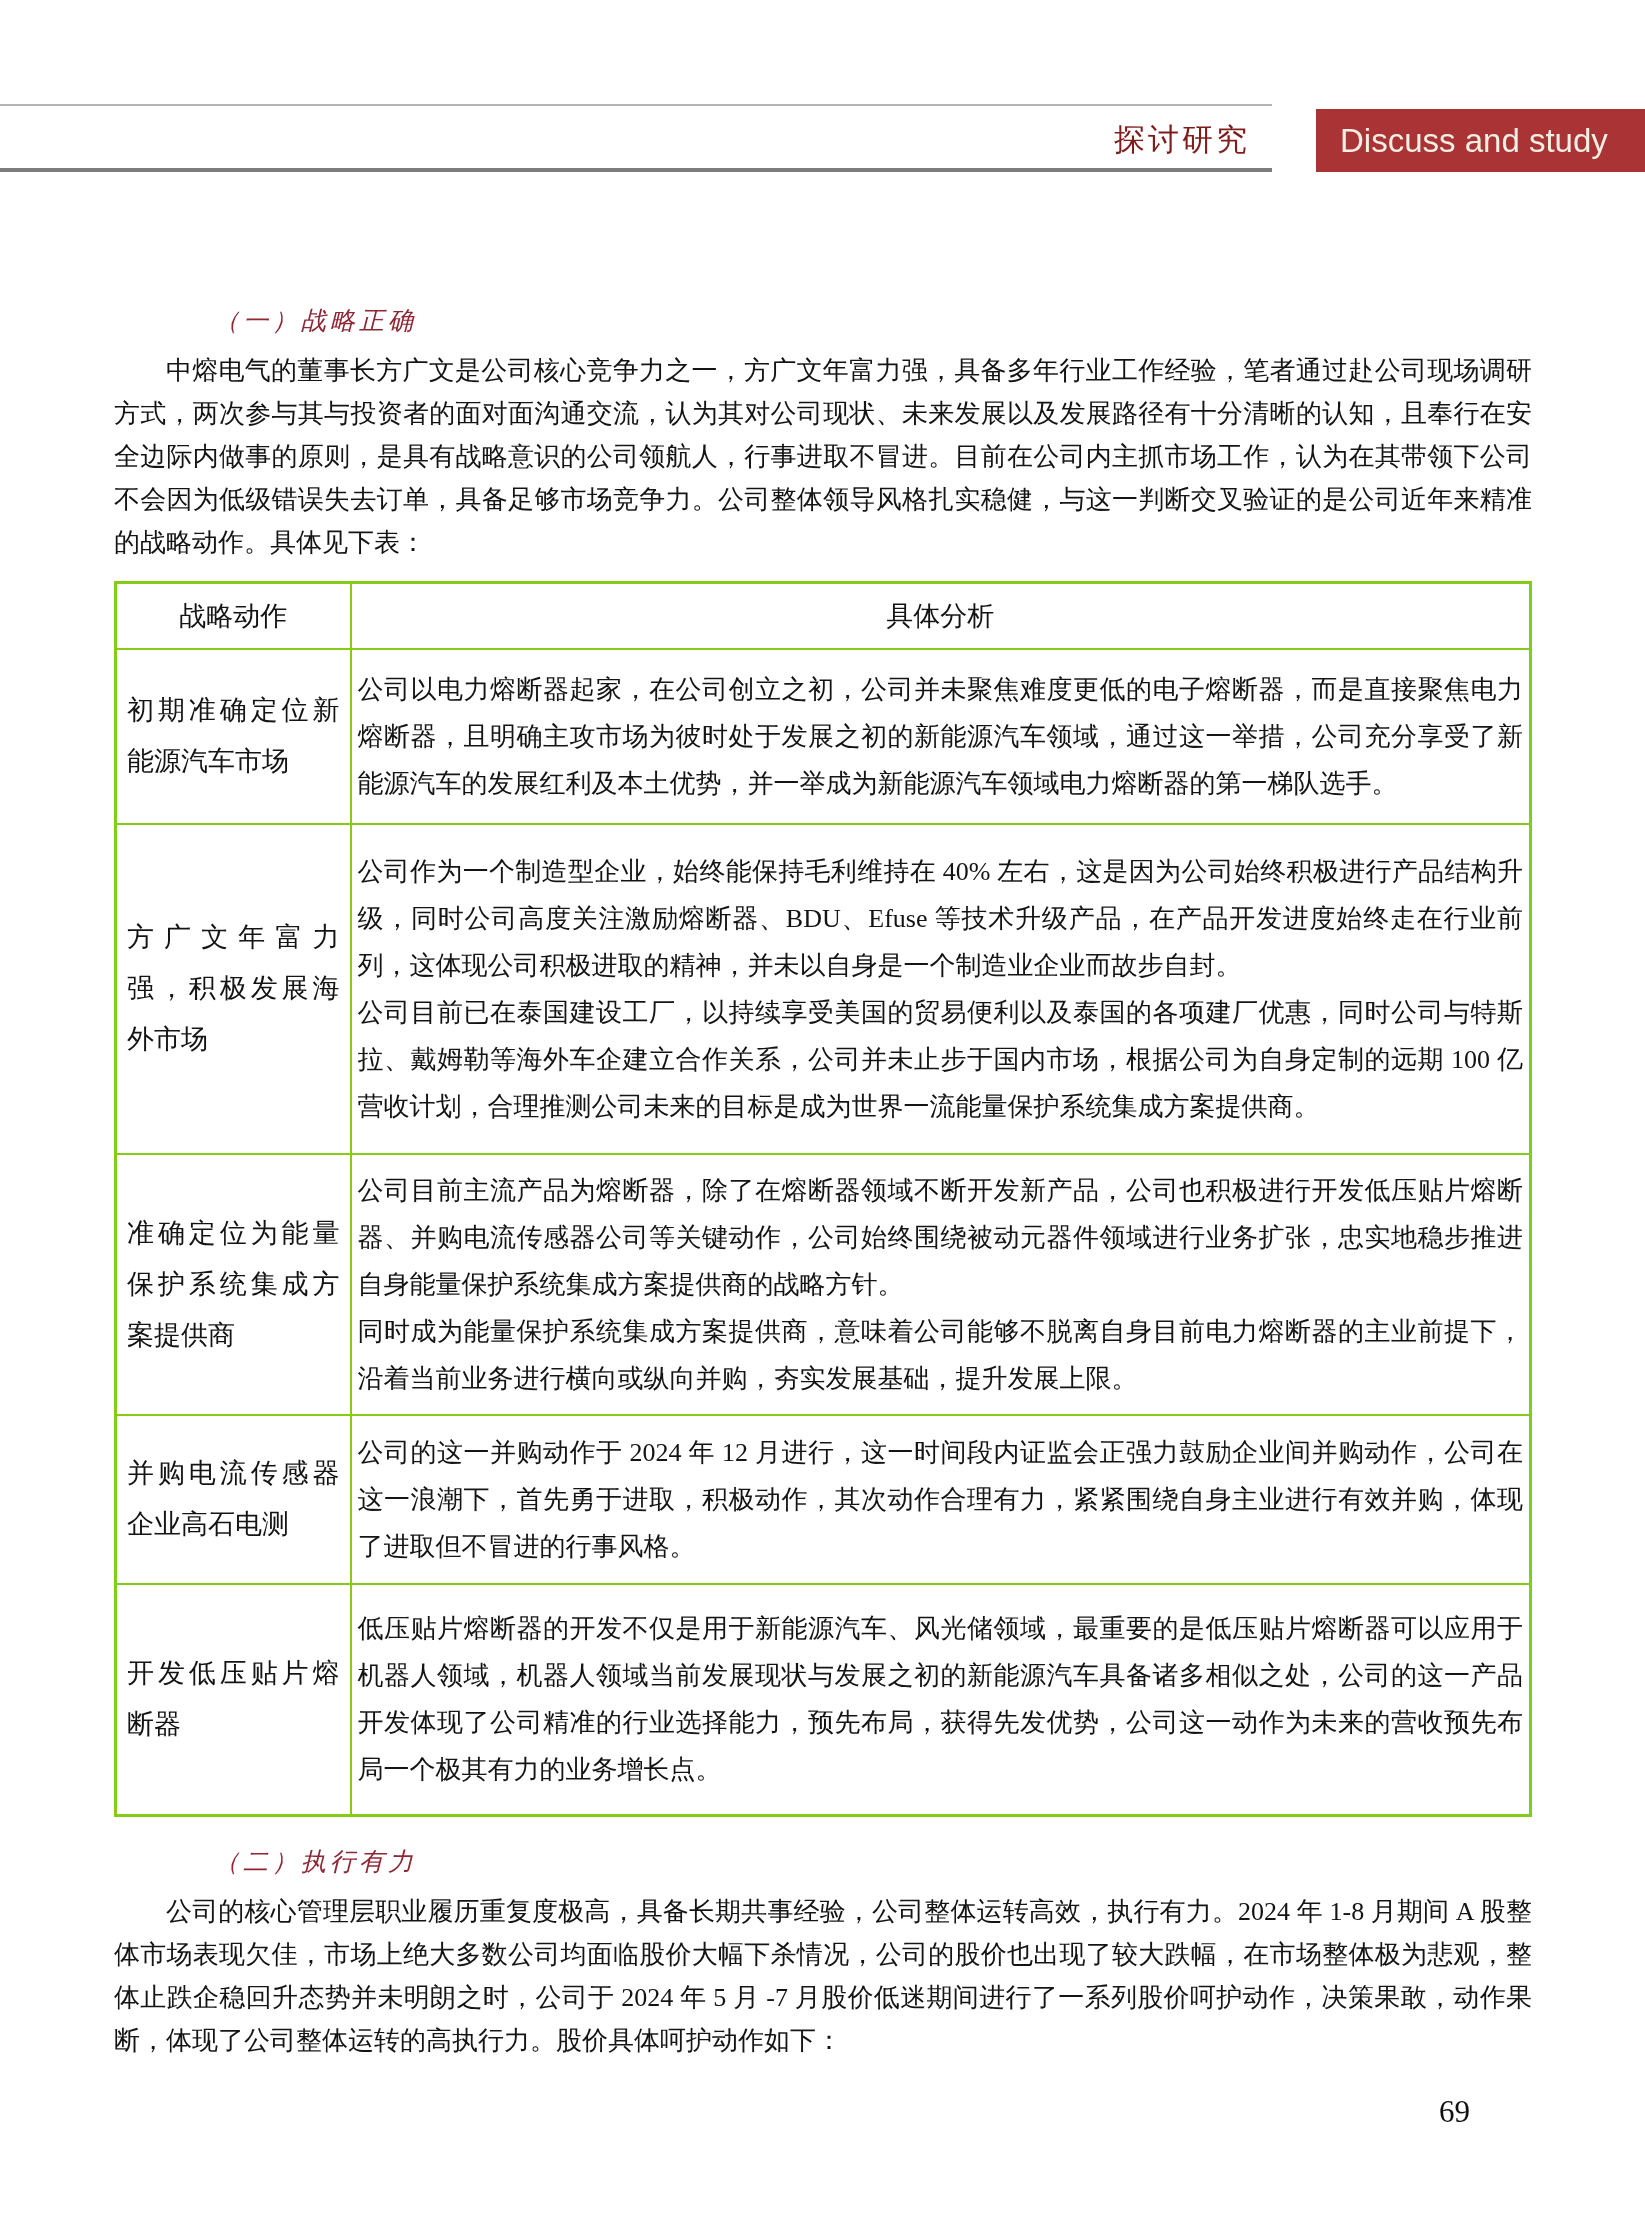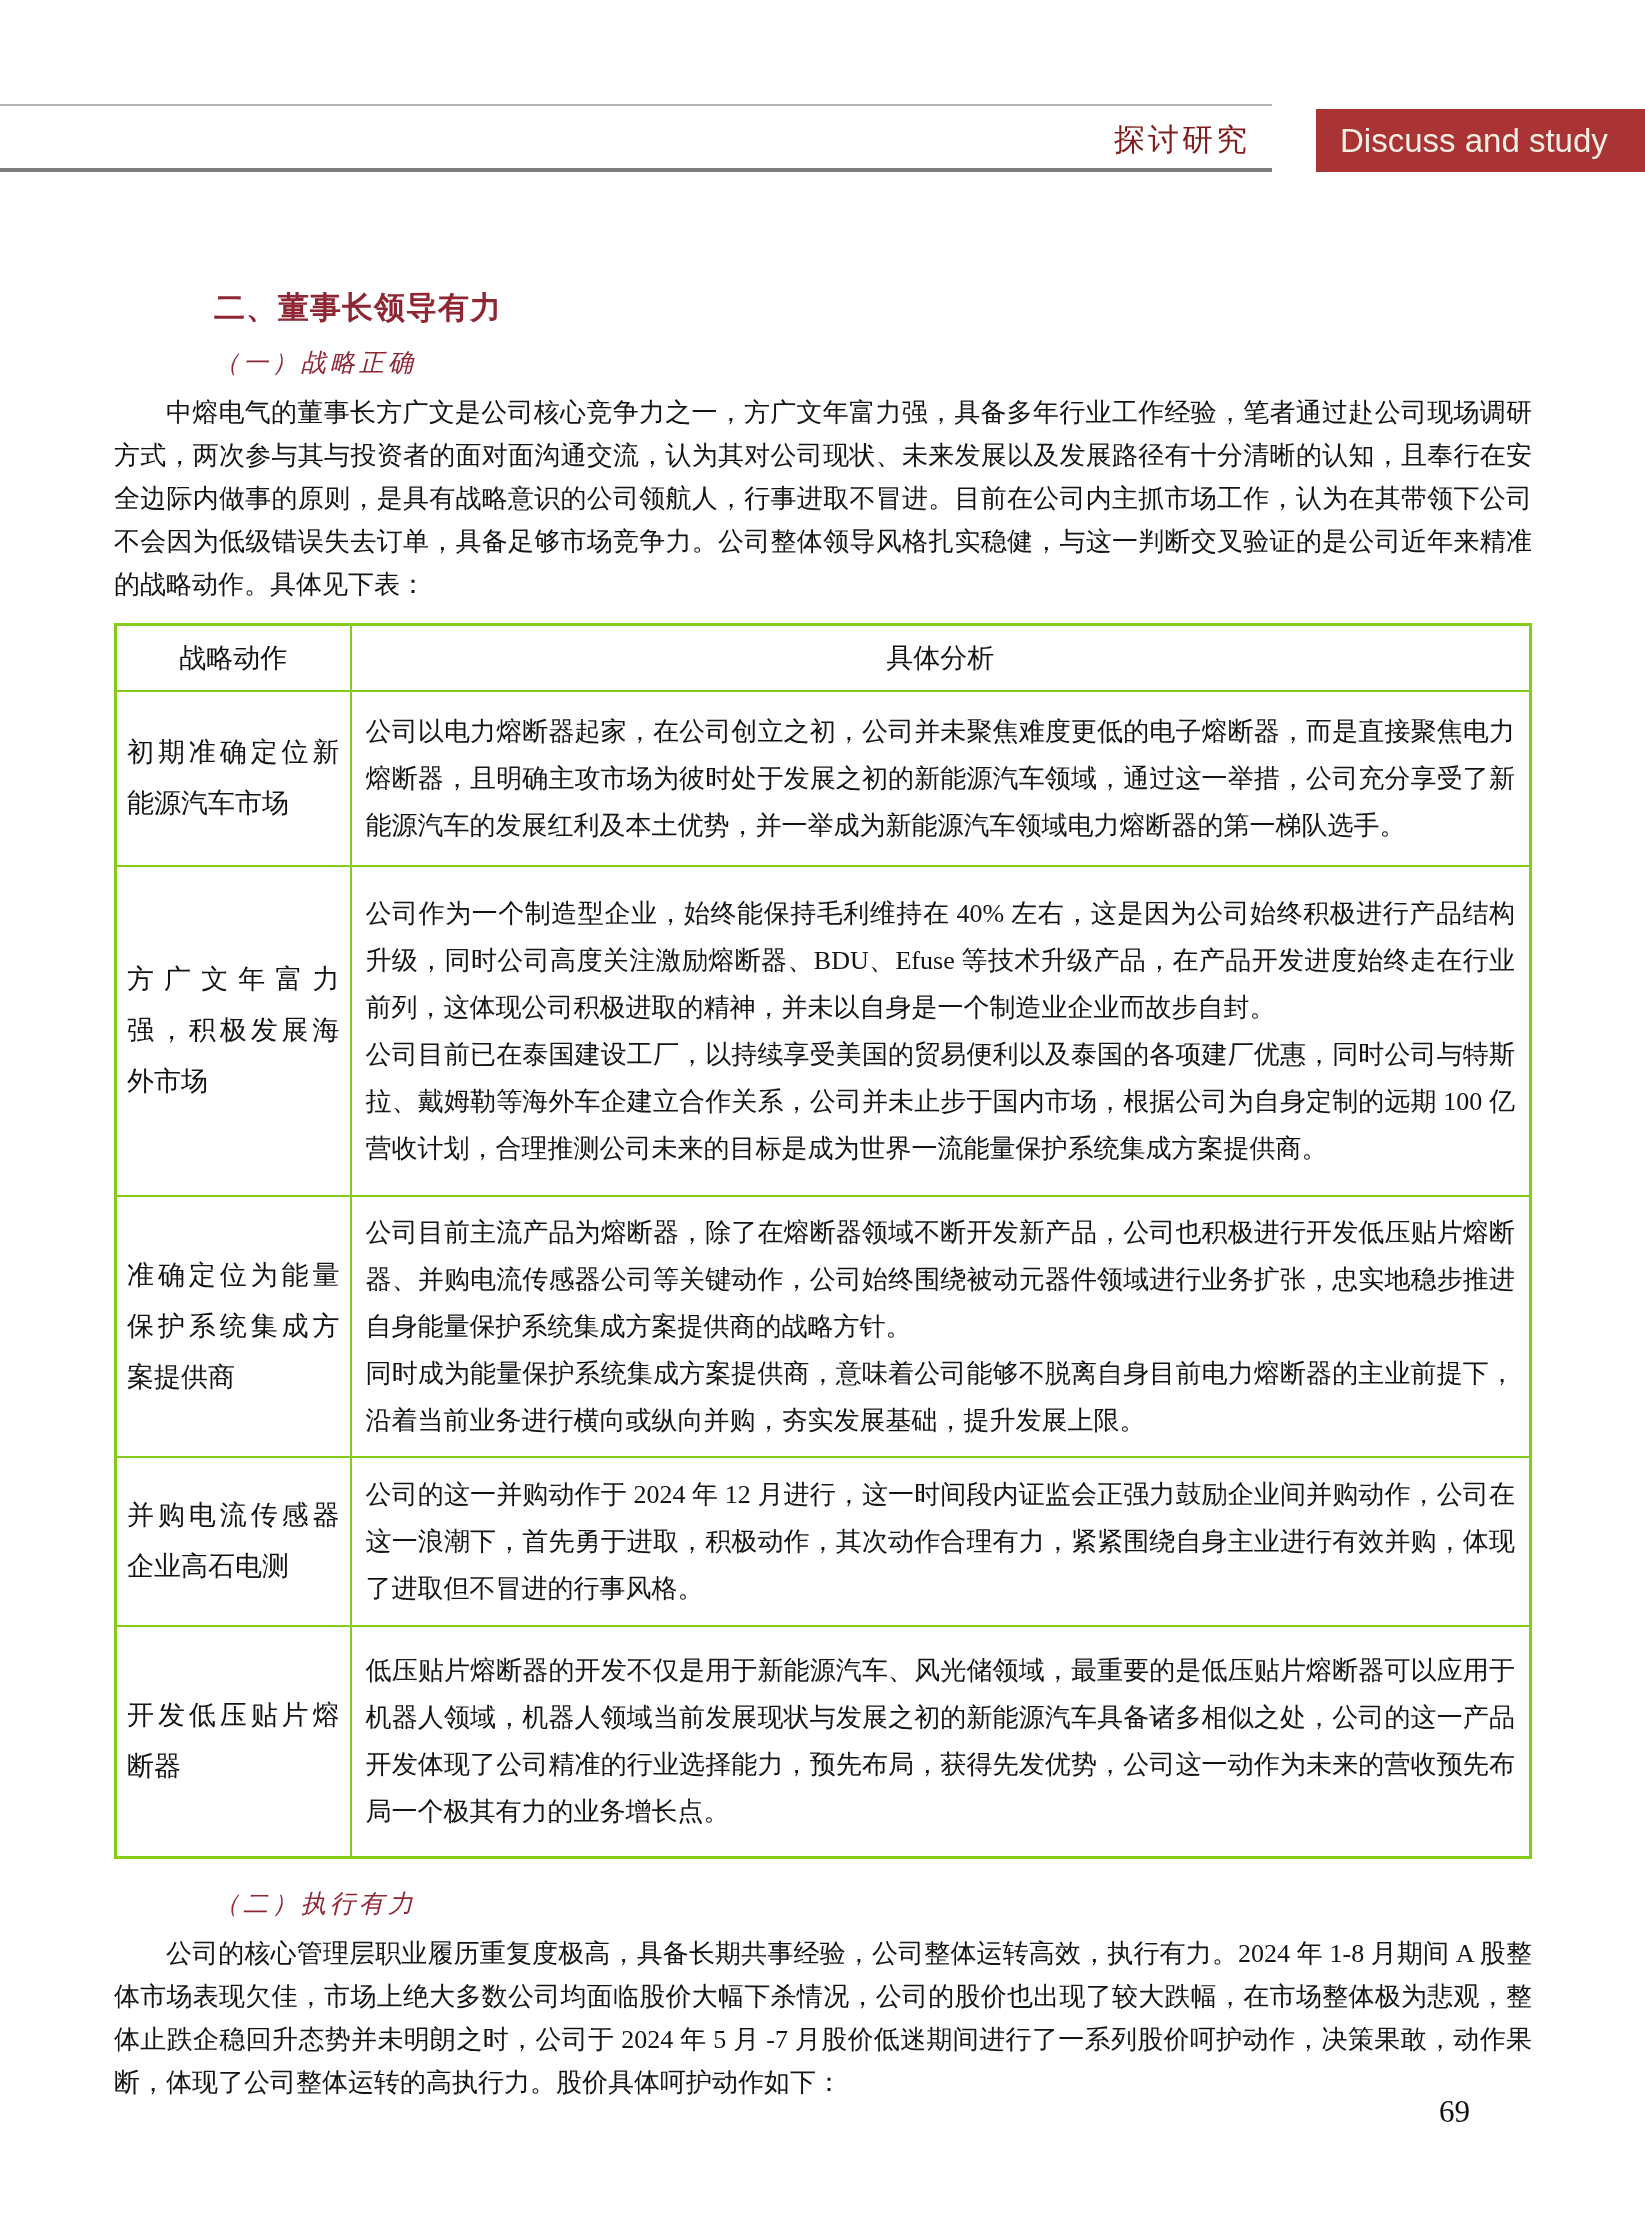--- a/index.html
+++ b/index.html
@@ -81,21 +81,21 @@
   }
   td.action-cell {
     width: 235px;
     padding: 24px 10px;
     font-size: 27px; line-height: 51px;
     vertical-align: middle;
     text-align: justify;
     color: #141414;
   }
   td.analysis-cell {
-    padding: 12px 14px;
+    padding: 12px 6px;
     font-size: 26px;
     vertical-align: middle;
     text-align: justify;
     color: #141414;
   }
   td.analysis-cell p { line-height: 47px; }
   tr.r1 td { height: 175px; }
   tr.r2 td { height: 330px; }
   tr.r3 td { height: 251px; margin-left: 40px; }
   tr.r4 td { height: 169px; }
@@ -115,21 +115,20 @@
 
   <div class="header-rule-top"></div>
   <span class="header-cn">探讨研究</span>
   <div class="header-banner">
     <span>Discuss and study</span>
   </div>
   <div class="header-rule-bottom"></div>
 
   <div class="content">
 
-    <div class="section-title">二、董事长领导有力</div>
     <div class="sub-title">（一）战略正确</div>
 
     <p class="body-para">中熔电气的董事长方广文是公司核心竞争力之一，方广文年富力强，具备多年行业工作经验，笔者通过赴公司现场调研方式，两次参与其与投资者的面对面沟通交流，认为其对公司现状、未来发展以及发展路径有十分清晰的认知，且奉行在安全边际内做事的原则，是具有战略意识的公司领航人，行事进取不冒进。目前在公司内主抓市场工作，认为在其带领下公司不会因为低级错误失去订单，具备足够市场竞争力。公司整体领导风格扎实稳健，与这一判断交叉验证的是公司近年来精准的战略动作。具体见下表：</p>
 
     <table class="strategy">
       <colgroup>
         <col style="width:235px">
         <col>
       </colgroup>
       <tbody>

